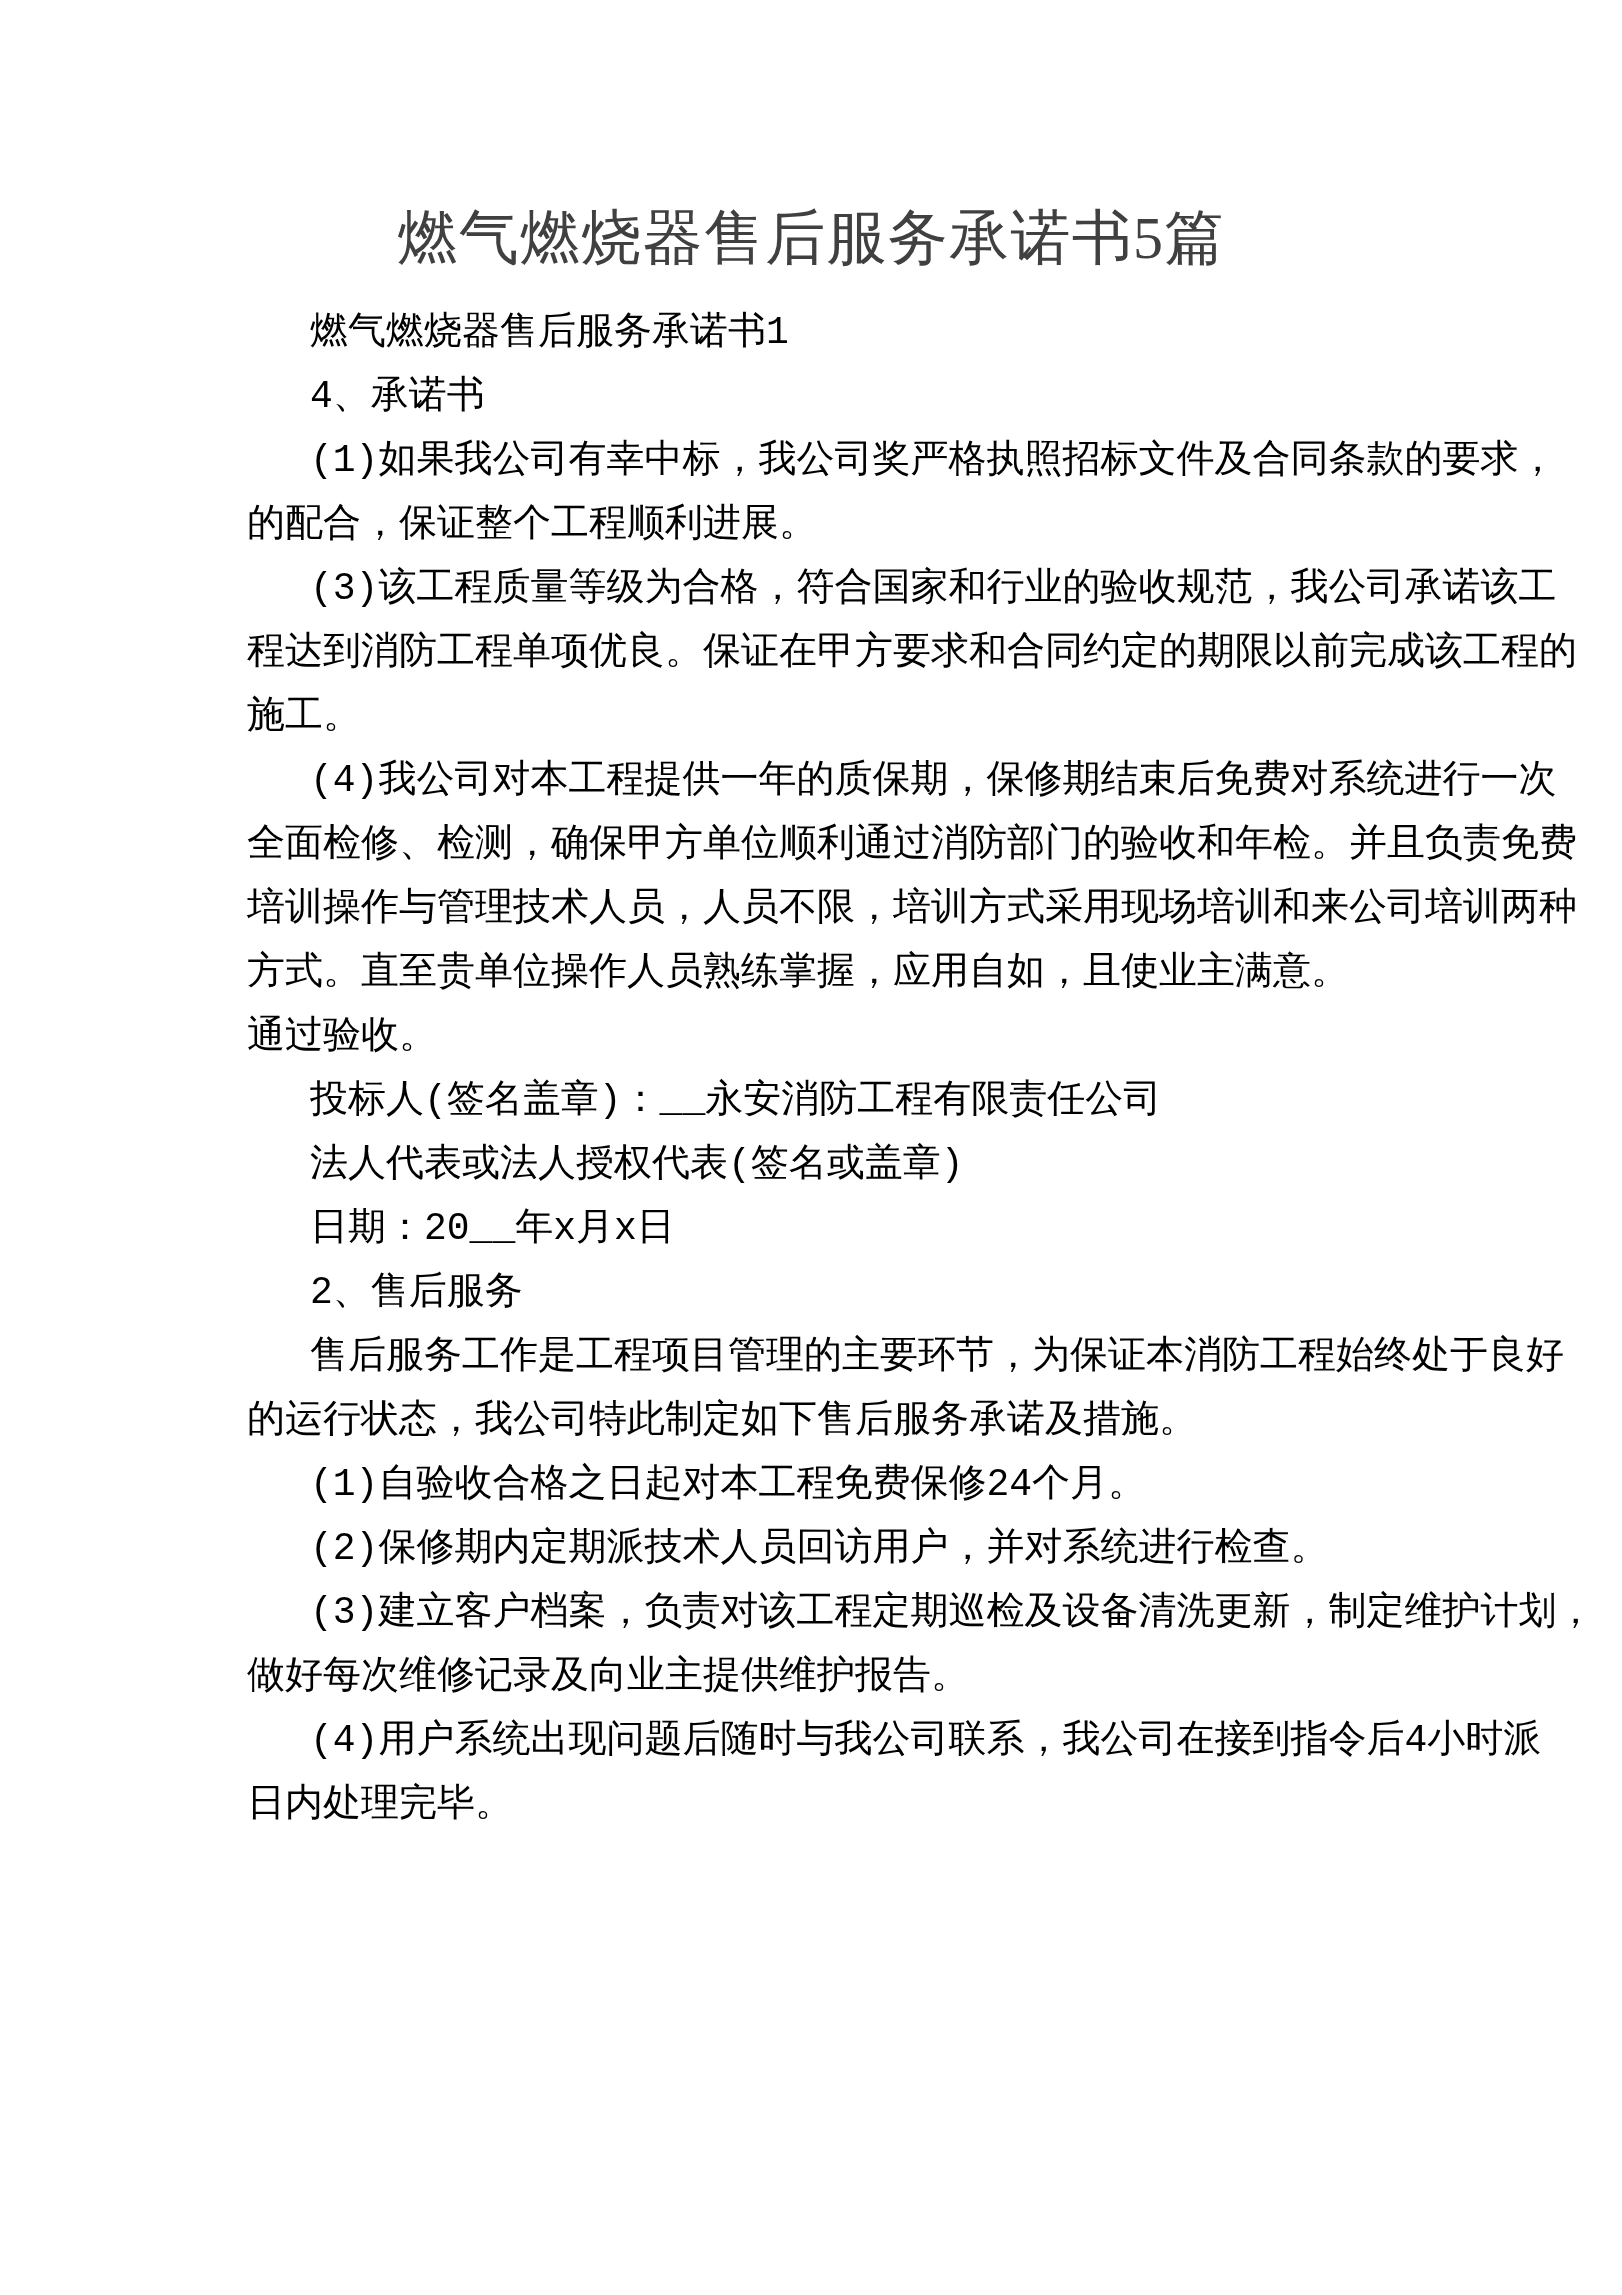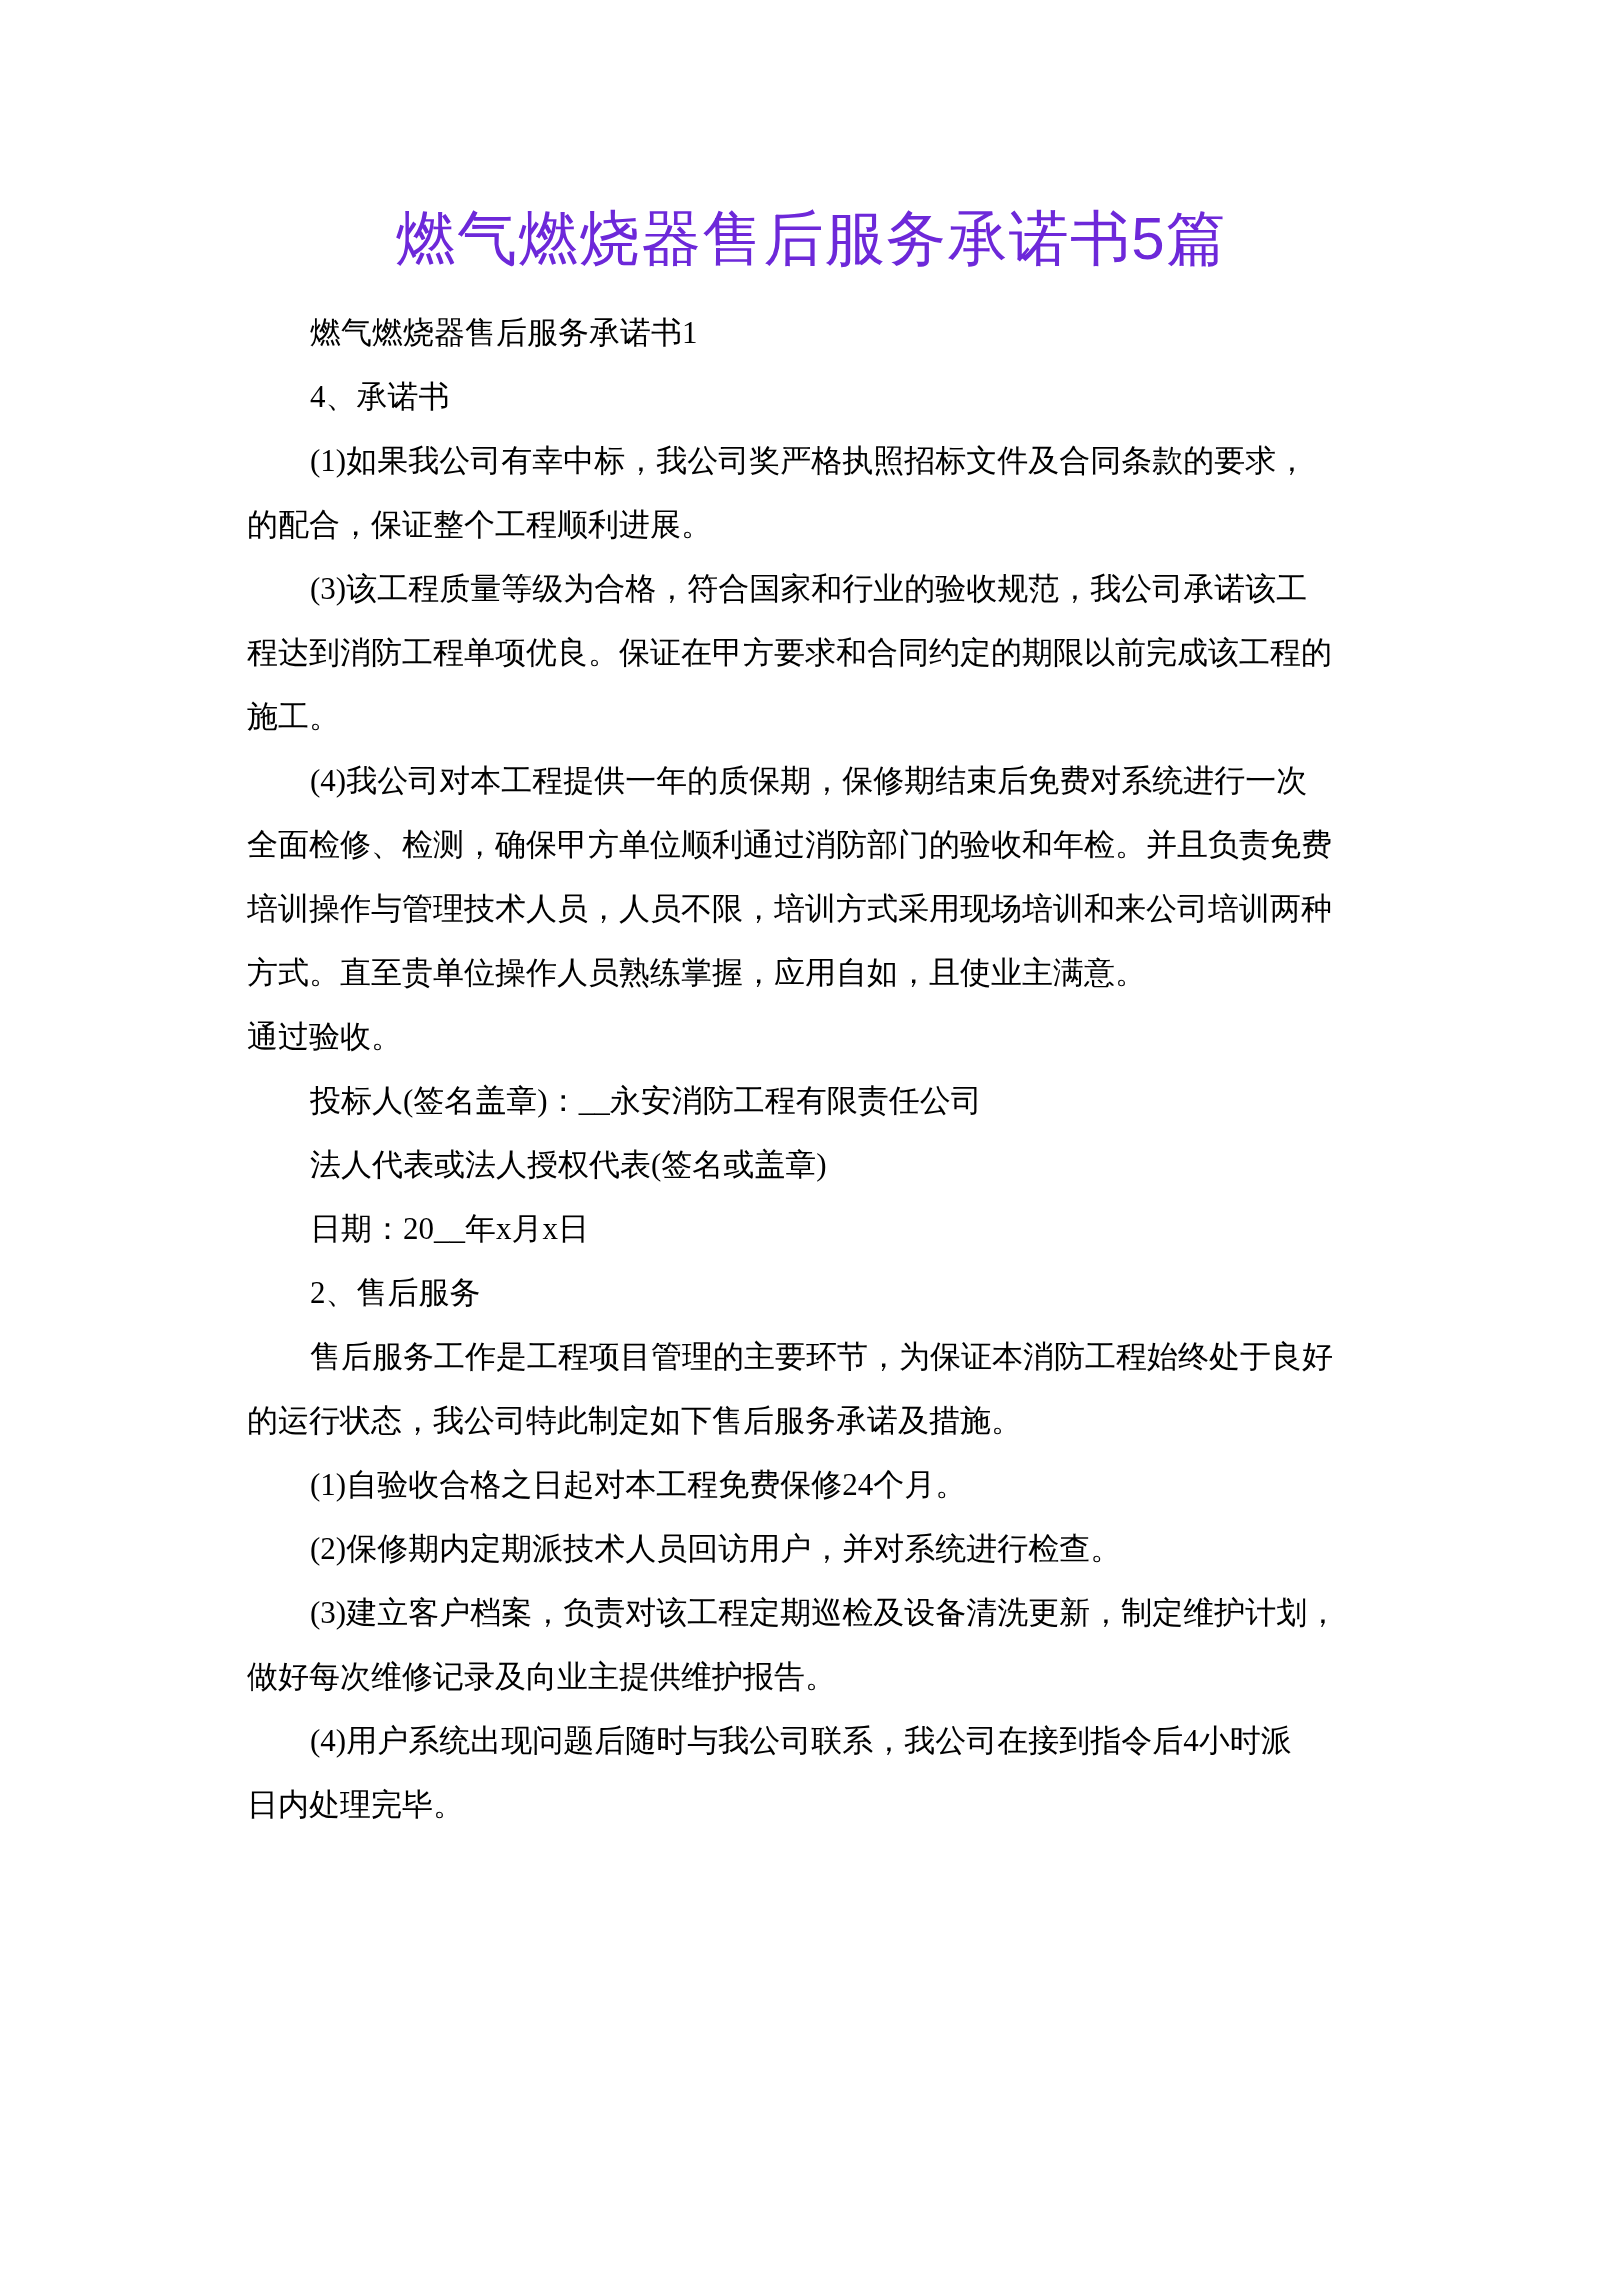--- a/index.html
+++ b/index.html
@@ -21,35 +21,35 @@
     width: 1623px;
     height: 2295px;
     background: #ffffff;
   }
   .doc-title {
     position: absolute;
     left: 0;
     width: 1623px;
     top: 196px;
     text-align: center;
-    font-family: Liberation Sans, sans-serif;
+    font-family: Liberation Serif, serif;
     font-size: 60px;
     line-height: 85px;
     font-weight: normal;
     letter-spacing: 1.3px;
-    color: #6d28d9;
+    color: #404040;
     white-space: nowrap;
   }
   .body-text {
     position: absolute;
     left: 247px;
     top: 301px;
     width: 1112px;
-    font-family: Liberation Serif, serif;
-    font-size: 31px;
+    font-family: Liberation Mono, monospace;
+    font-size: 38px;
     line-height: 64px;
     color: #000000;
   }
   .line {
     display: block;
     height: 64px;
     white-space: nowrap;
     overflow: visible;
   }
   .indent {

